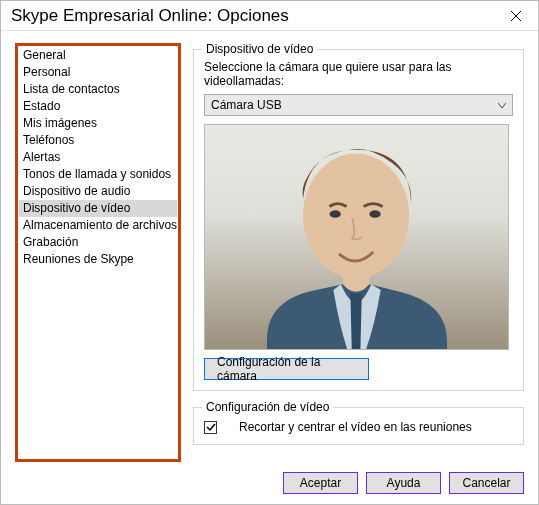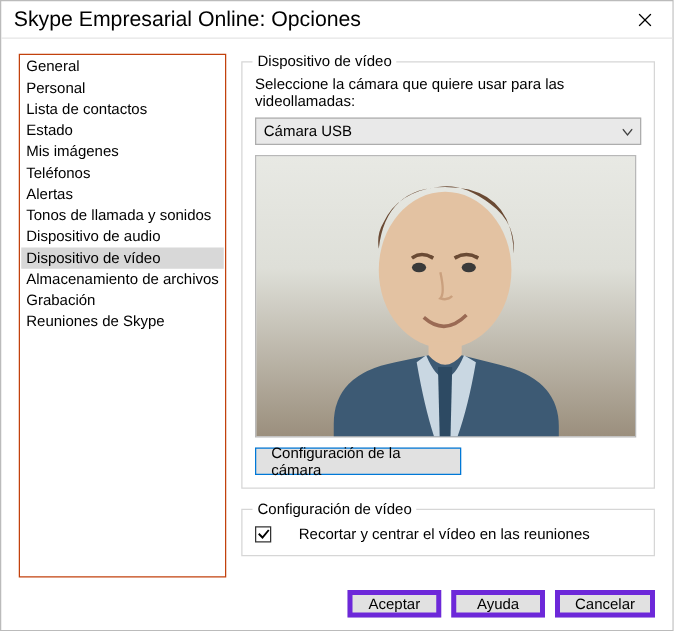--- a/index.html
+++ b/index.html
@@ -53,21 +53,21 @@
       flex-direction: column;
       padding: 12px 14px 10px 14px;
     }
     .main {
       flex: 1;
       display: flex;
       gap: 12px;
     }
     .sidebar {
       width: 166px;
-      border: 1px solid #c2410c;
+      border: 3px solid #c2410c;
       background: #fff;
       padding: 1px;
       overflow: hidden;
     }
     .sidebar-item {
       padding: 1px 4px;
       color: #000;
       cursor: pointer;
       white-space: nowrap;
       line-height: 15px;
@@ -128,21 +128,21 @@
     }
     .man {
       position: absolute;
       left: 14%;
       bottom: -10%;
       width: 72%;
       height: 110%;
     }
     .btn {
       height: 22px;
-      border: 4px solid #6d28d9;
+      border: 1px solid #6d28d9;
       background: #e1e1e1;
       padding: 0 12px;
       display: inline-flex;
       align-items: center;
       justify-content: center;
       cursor: pointer;
       color: #000;
       min-width: 75px;
     }
     .btn.primary-outline {

